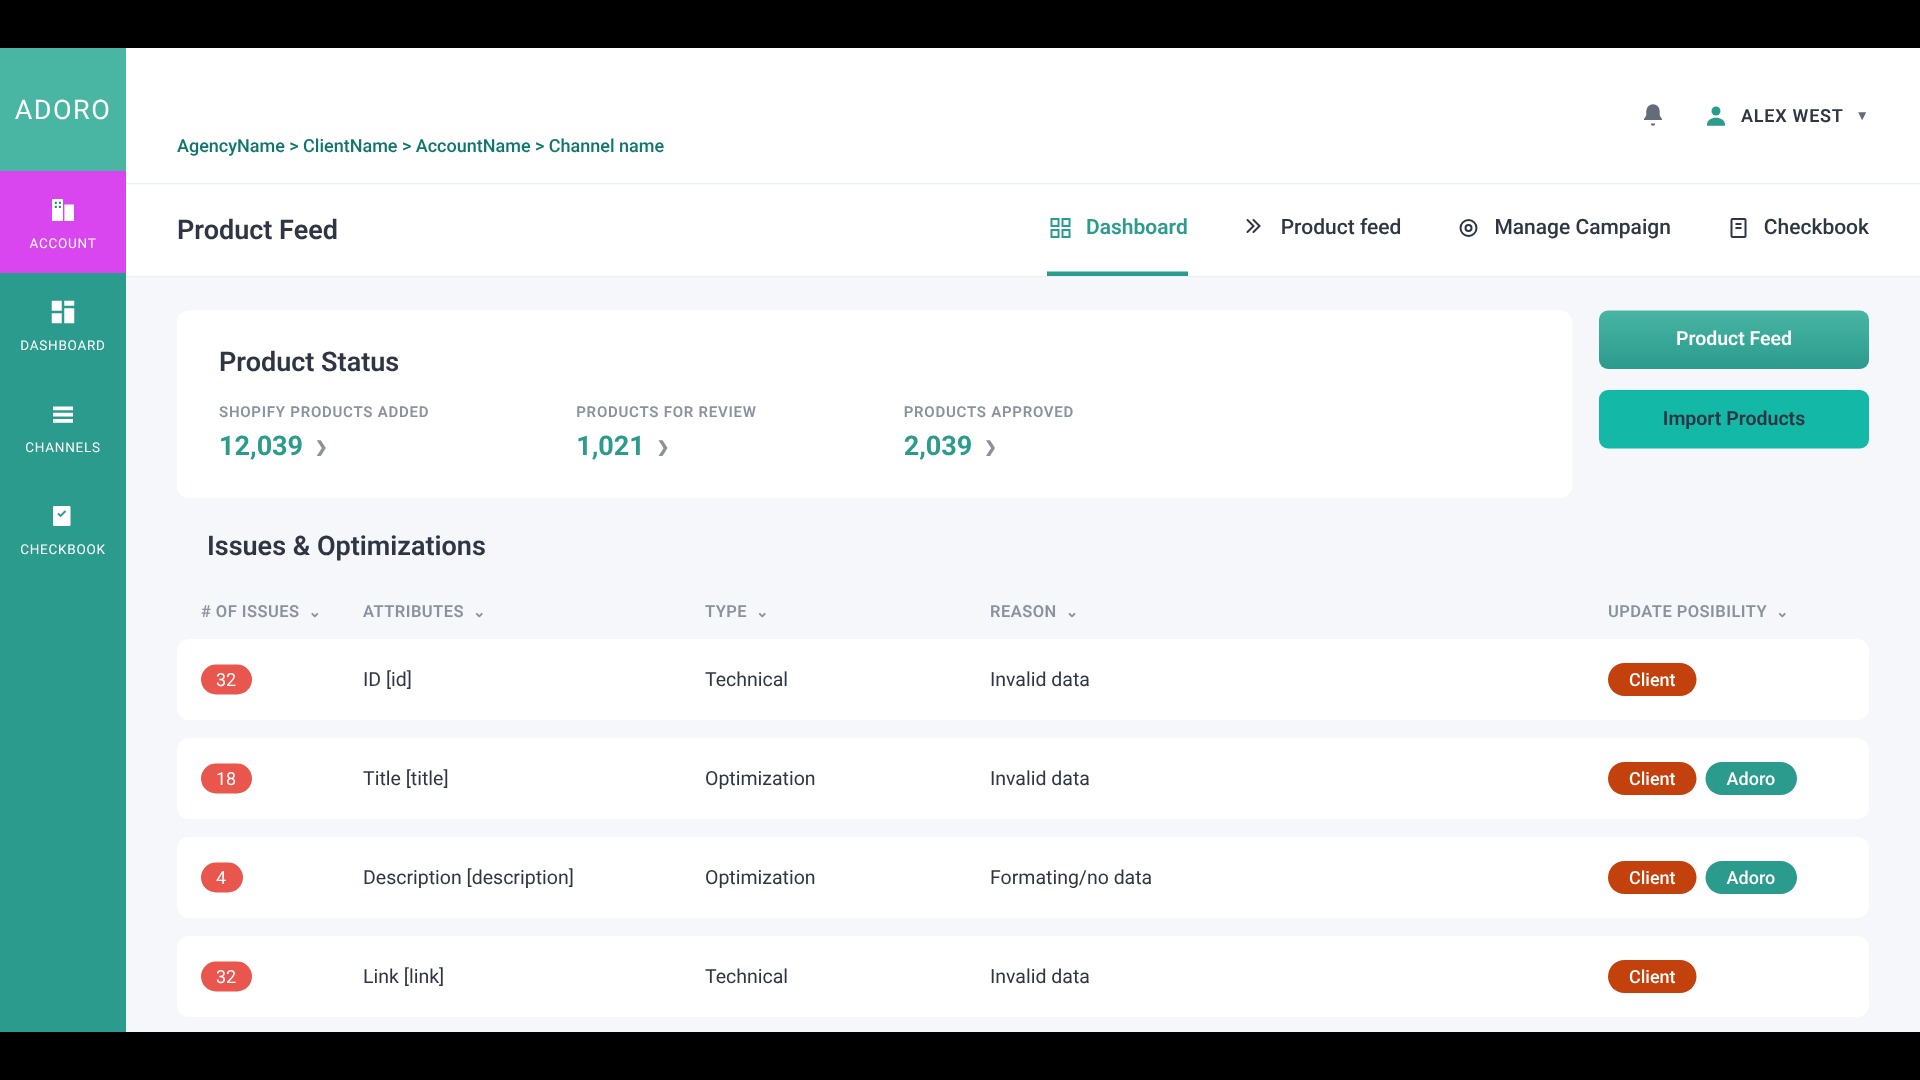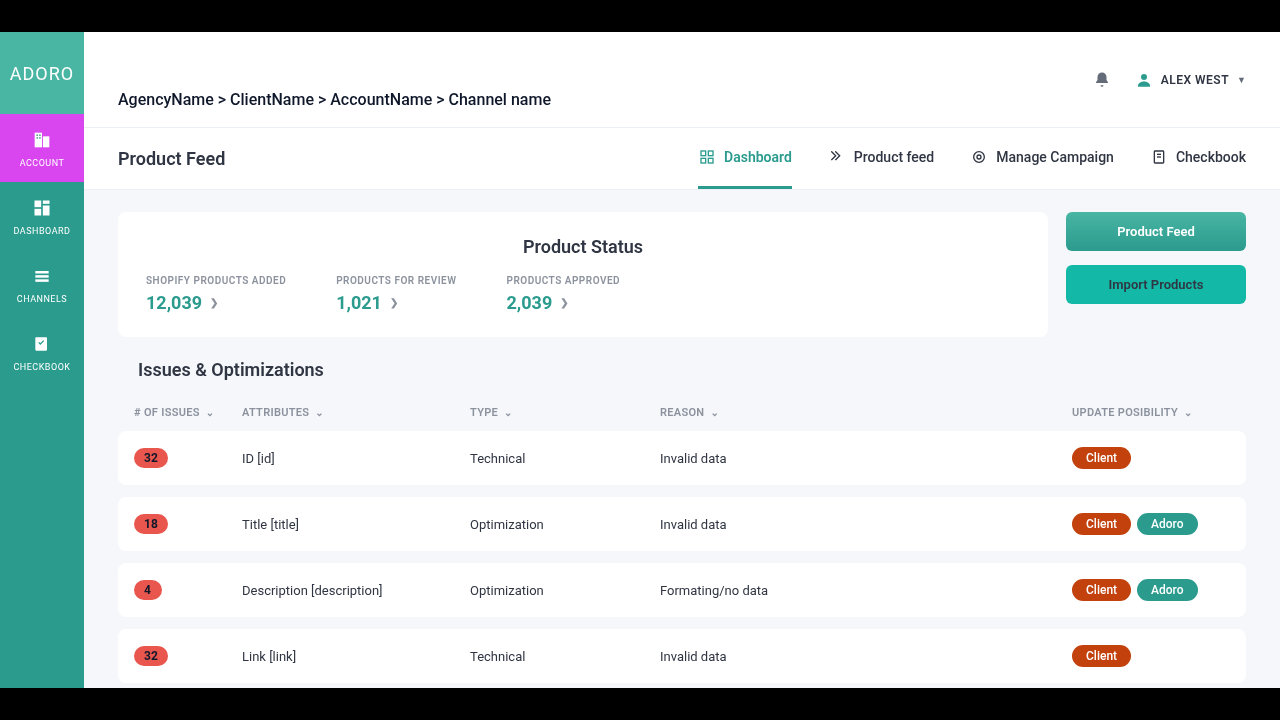--- a/index.html
+++ b/index.html
@@ -6,52 +6,52 @@
 body { background: #f5f7fa; width: 1280px; height: 720px; overflow: hidden; }
 .topbar-black { background: #000; height: 32px; width: 100%; }
 .layout { display: flex; height: 688px; }
 .sidebar { width: 84px; background: #2b9b8e; display: flex; flex-direction: column; }
 .logo { background: #49b5a3; height: 82px; display: flex; align-items: center; justify-content: center; color: #fff; font-size: 18px; letter-spacing: 1px; font-weight: 400; }
 .nav-item { display: flex; flex-direction: column; align-items: center; justify-content: center; padding: 14px 0; color: #fff; cursor: pointer; font-size: 9px; letter-spacing: 0.5px; }
 .nav-item.active { background: #d946ef; }
 .nav-icon { width: 24px; height: 24px; margin-bottom: 6px; display: flex; align-items: center; justify-content: center; }
 .main { flex: 1; background: #f5f7fa; display: flex; flex-direction: column; }
 .header { background: #fff; padding: 18px 34px; display: flex; align-items: center; justify-content: space-between; border-bottom: 1px solid #eceff3; }
-.breadcrumb { color: #0f172a; font-size: 16px; font-weight: 500; margin-top: 40px; }
+.breadcrumb { color: #0f766e; font-size: 12px; font-weight: 500; margin-top: 40px; }
 .header-right { display: flex; align-items: center; gap: 24px; }
 .bell { color: #656c79; cursor: pointer; }
 .user { display: flex; align-items: center; gap: 8px; cursor: pointer; }
 .user-icon { color: #2b9b8e; }
 .user-name { font-size: 12px; color: #2f3542; font-weight: 600; letter-spacing: 0.5px; }
 .subheader { background: #fff; padding: 0 34px; display: flex; align-items: center; justify-content: space-between; border-bottom: 1px solid #eceff3; }
 .page-title { color: #2f3542; font-size: 18px; font-weight: 600; padding: 20px 0; }
 .tabs { display: flex; gap: 36px; }
 .tab { display: flex; align-items: center; gap: 8px; padding: 20px 0; color: #2f3542; font-size: 14px; font-weight: 500; cursor: pointer; border-bottom: 3px solid transparent; }
 .tab.active { color: #2b9b8e; border-bottom-color: #2b9b8e; font-weight: 600; }
 .tab-icon { width: 18px; height: 18px; display: flex; align-items: center; justify-content: center; }
 .content { padding: 22px 34px; flex: 1; overflow: auto; }
 .status-row { display: flex; gap: 18px; margin-bottom: 22px; }
 .status-card { background: #fff; border-radius: 8px; padding: 24px 28px; flex: 1; }
-.status-title { font-size: 18px; font-weight: 600; color: #2f3542; margin-bottom: 18px; text-align: center; }
-.status-metrics { display: flex; gap: 50px; align-items: center; }
+.status-title { font-size: 18px; font-weight: 600; color: #2f3542; margin-bottom: 18px; }
+.status-metrics { display: flex; gap: 98px; align-items: center; }
 .metric-label { font-size: 10px; color: #8b929e; letter-spacing: 0.5px; font-weight: 600; margin-bottom: 6px; }
 .metric-value { font-size: 18px; color: #2b9b8e; font-weight: 700; display: flex; align-items: center; gap: 8px; cursor: pointer; }
 .side-actions { display: flex; flex-direction: column; gap: 14px; width: 180px; }
 .btn-primary { background: linear-gradient(180deg, #49b5a3, #2b9b8e); color: #fff; border: none; border-radius: 6px; padding: 12px; font-size: 13px; font-weight: 600; cursor: pointer; }
 .btn-secondary { background: #14b8a6; color: #2f3542; border: none; border-radius: 6px; padding: 12px; font-size: 13px; font-weight: 600; cursor: pointer; }
 .section-title { font-size: 18px; font-weight: 600; color: #2f3542; margin-bottom: 14px; margin-left: 20px; }
 .table-head { display: flex; padding: 12px 16px; font-size: 11px; color: #8b929e; font-weight: 600; letter-spacing: 0.3px; }
 .col-issues { width: 108px; }
 .col-attr { width: 228px; }
 .col-type { width: 190px; }
 .col-reason { width: 412px; }
 .col-update { flex: 1; }
 .th { display: flex; align-items: center; gap: 6px; cursor: pointer; }
 .row { background: #fff; border-radius: 8px; padding: 16px; display: flex; align-items: center; margin-bottom: 12px; font-size: 13px; color: #2f3542; }
-.badge-count { background: #e8564d; color: #0f172a; border-radius: 12px; padding: 3px 10px; font-size: 12px; font-weight: 700; min-width: 28px; display: inline-block; }
+.badge-count { background: #e8564d; color: #ffffff; border-radius: 12px; padding: 3px 10px; font-size: 12px; font-weight: 400; min-width: 28px; display: inline-block; }
 .pill { background: #c2410c; color: #fff; border-radius: 14px; padding: 4px 14px; font-size: 12px; font-weight: 500; display: inline-block; margin-right: 6px; }
 .pill.adoro { background: #2b9b8e; }
 .chev { font-size: 10px; color: #8b929e; }
 .bottombar-black { background: #000; height: 32px; width: 100%; position: absolute; bottom: 0; }
 svg { display: block; }
 </style>
 </head>
 <body>
 
 <div class="topbar-black"></div>

